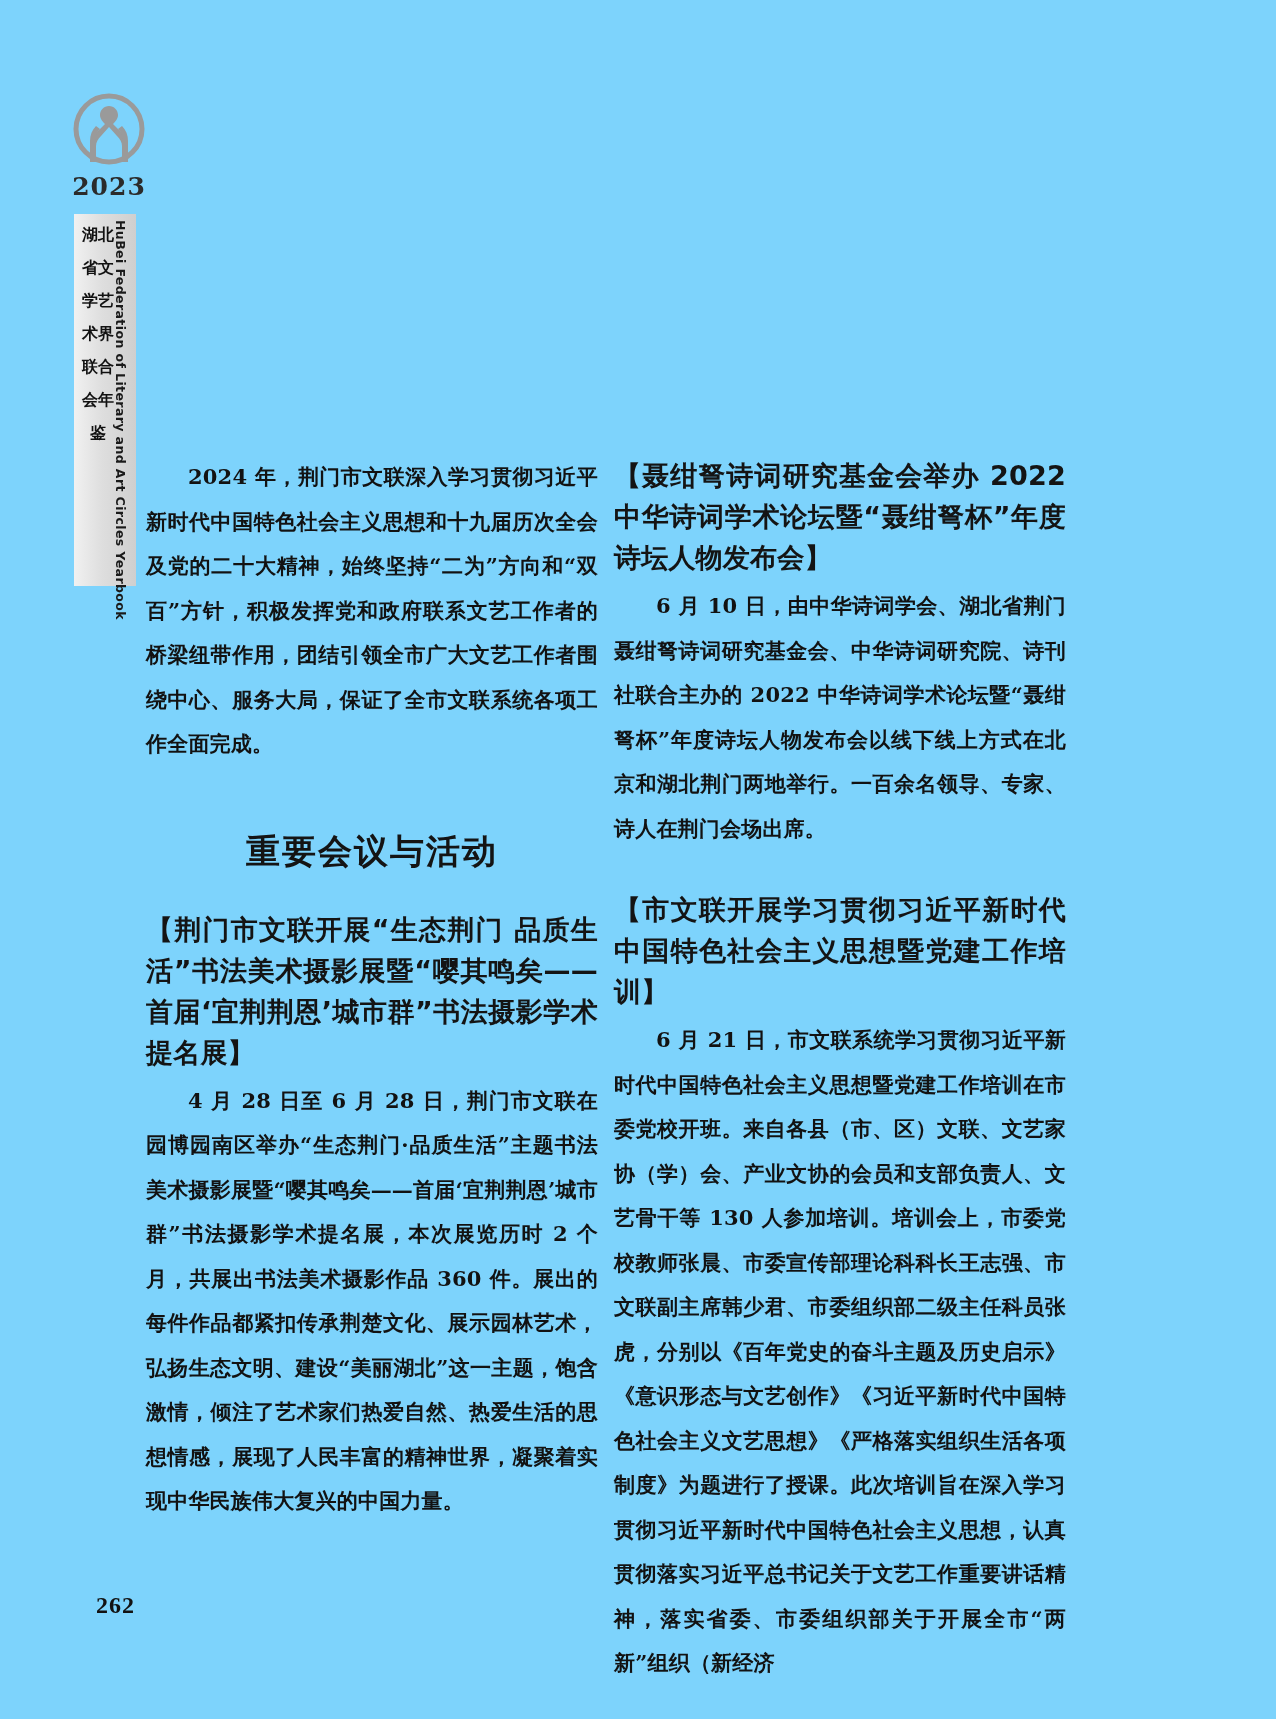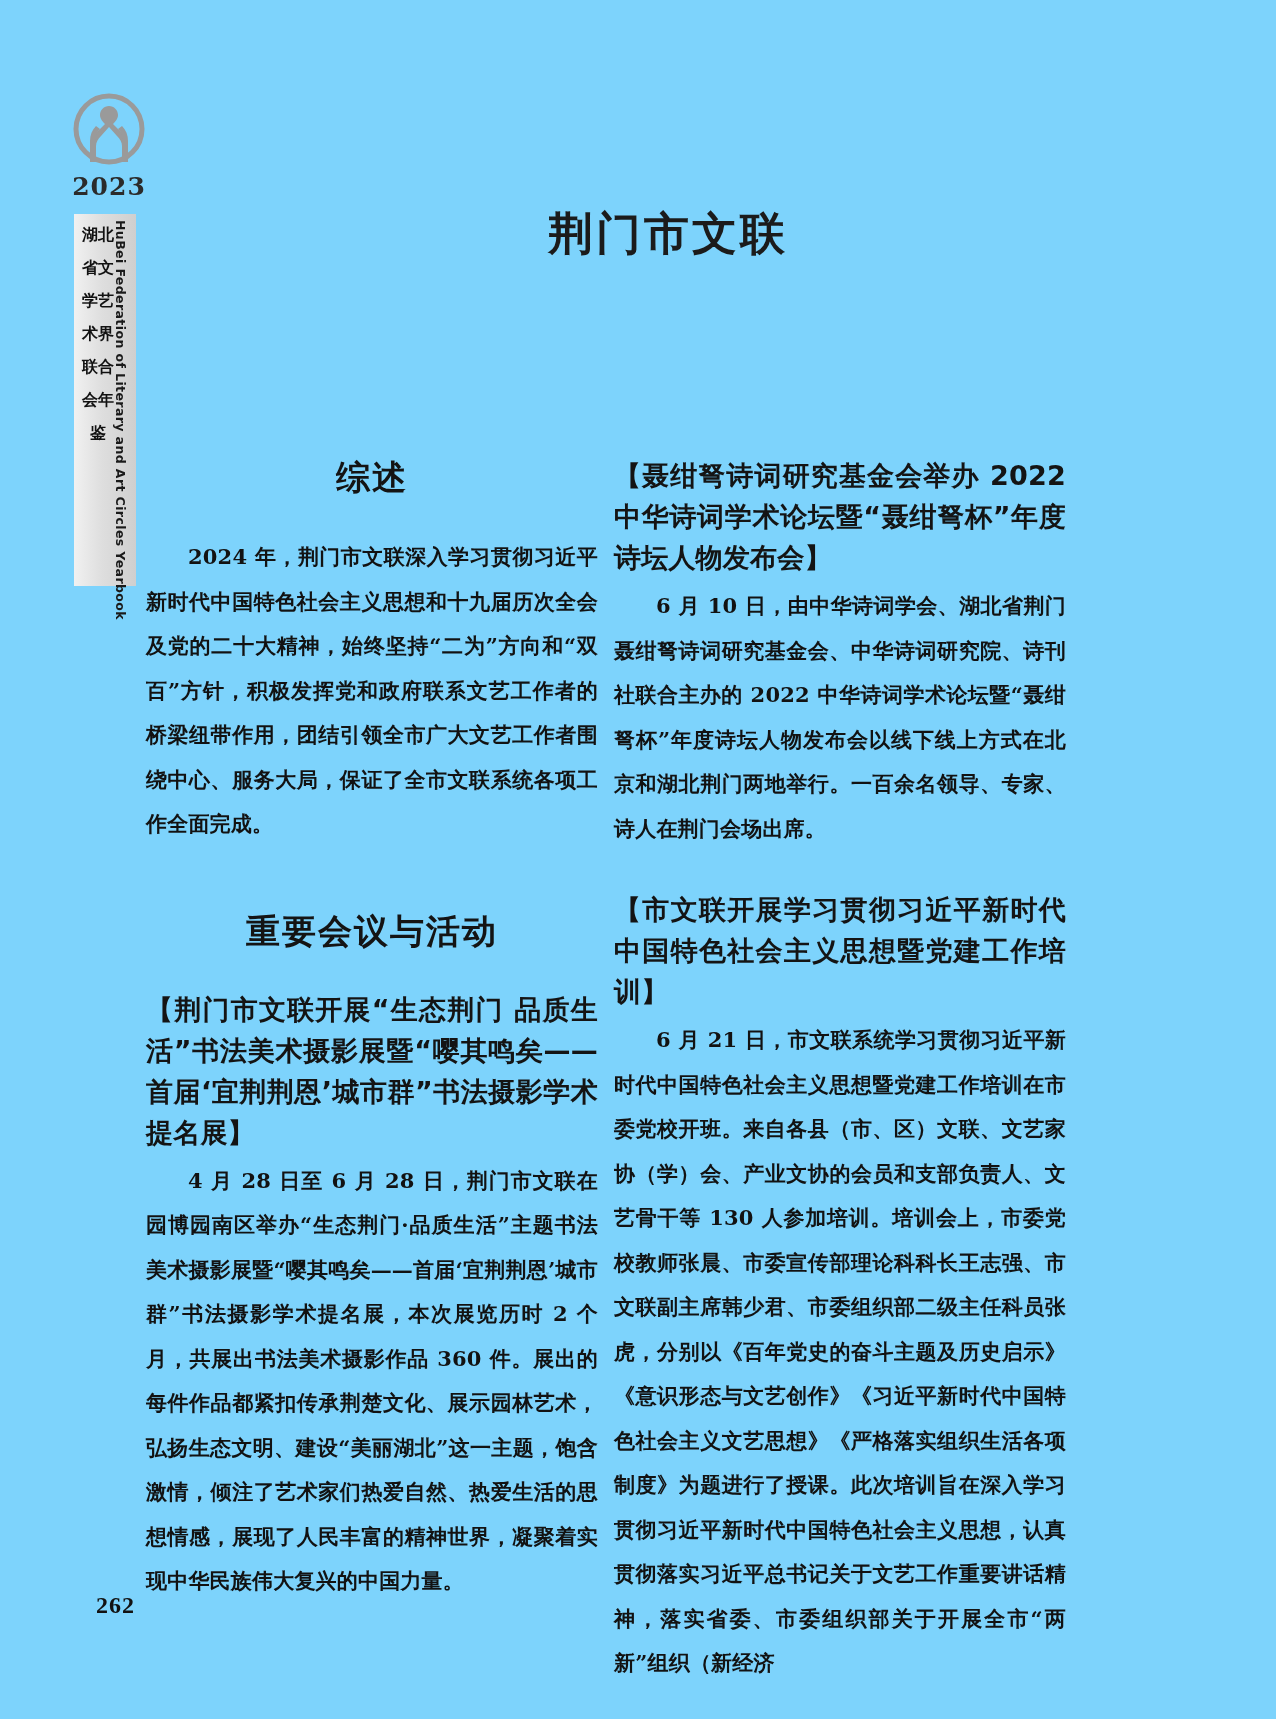--- a/index.html
+++ b/index.html
@@ -173,25 +173,23 @@
       </svg>
     </div>
 
     <div class="spine-year">2023</div>
 
     <div class="spine-band"></div>
     <div class="spine-cn">湖北省文学艺术界联合会年鉴</div>
     <div class="spine-en">HuBei Federation of Literary and Art Circles Yearbook</div>
   </div>
 
-  <div class="page-title">荆门市文联</div>
 
   <div class="col col-left">
 
-    <h2 class="section-head">综述</h2>
 
     <p class="body">2024 年，荆门市文联深入学习贯彻习近平新时代中国特色社会主义思想和十九届历次全会及党的二十大精神，始终坚持“二为”方向和“双百”方针，积极发挥党和政府联系文艺工作者的桥梁纽带作用，团结引领全市广大文艺工作者围绕中心、服务大局，保证了全市文联系统各项工作全面完成。</p>
 
     <div class="gap-lg"></div>
 
     <h2 class="section-head">重要会议与活动</h2>
 
     <h3 class="bracket-head">【荆门市文联开展“生态荆门 品质生活”书法美术摄影展暨“嘤其鸣矣——首届‘宜荆荆恩’城市群”书法摄影学术提名展】</h3>
 
     <p class="body">4 月 28 日至 6 月 28 日，荆门市文联在园博园南区举办“生态荆门·品质生活”主题书法美术摄影展暨“嘤其鸣矣——首届‘宜荆荆恩’城市群”书法摄影学术提名展，本次展览历时 2 个月，共展出书法美术摄影作品 360 件。展出的每件作品都紧扣传承荆楚文化、展示园林艺术，弘扬生态文明、建设“美丽湖北”这一主题，饱含激情，倾注了艺术家们热爱自然、热爱生活的思想情感，展现了人民丰富的精神世界，凝聚着实现中华民族伟大复兴的中国力量。</p>

